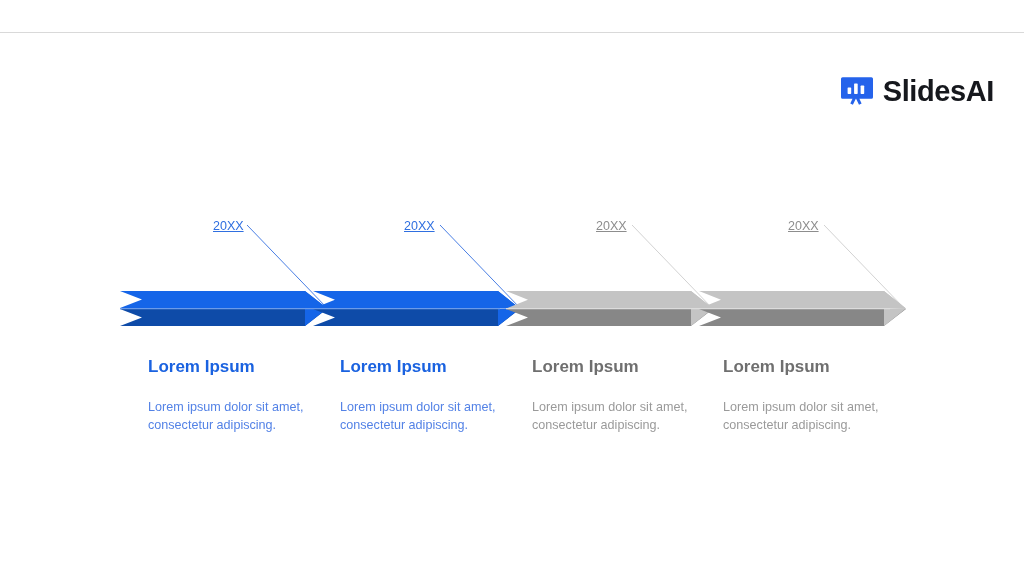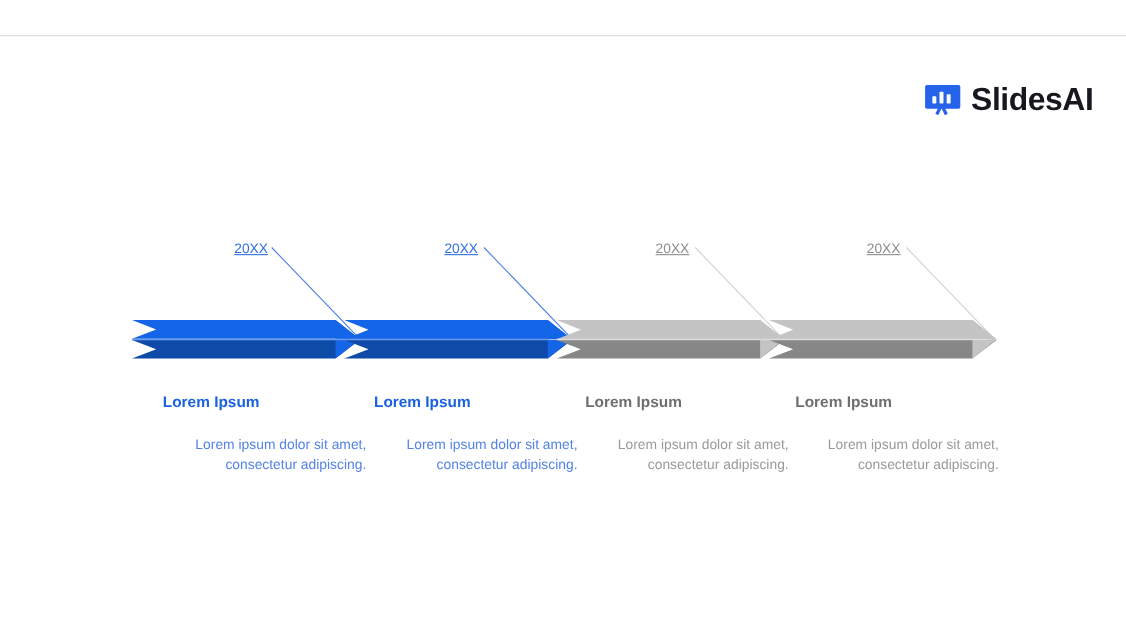--- a/index.html
+++ b/index.html
@@ -71,31 +71,30 @@
   }
   .year-label.blue  { color: #2f6fe0; }
   .year-label.gray  { color: #8d8d8d; }
 
   
   .caption {
     position: absolute;
     width: 185px;
   }
   .caption .cap-title {
-    font-size: 14px;
+    font-size: 17px;
     font-weight: bold;
     line-height: 1.2;
     margin: 0 0 22px 0;
     white-space: nowrap;
   }
   .caption .cap-body {
     font-size: 12.6px;
     line-height: 1.42;
     margin: 0;
-    text-align: right;
   }
   .caption.blue .cap-title { color: #1a62e0; }
   .caption.blue .cap-body  { color: #5382e6; }
   .caption.gray .cap-title { color: #6f6f6f; }
   .caption.gray .cap-body  { color: #9a9a9a; }
 </style>
 </head>
 <body>
 
 <div id="slide">

